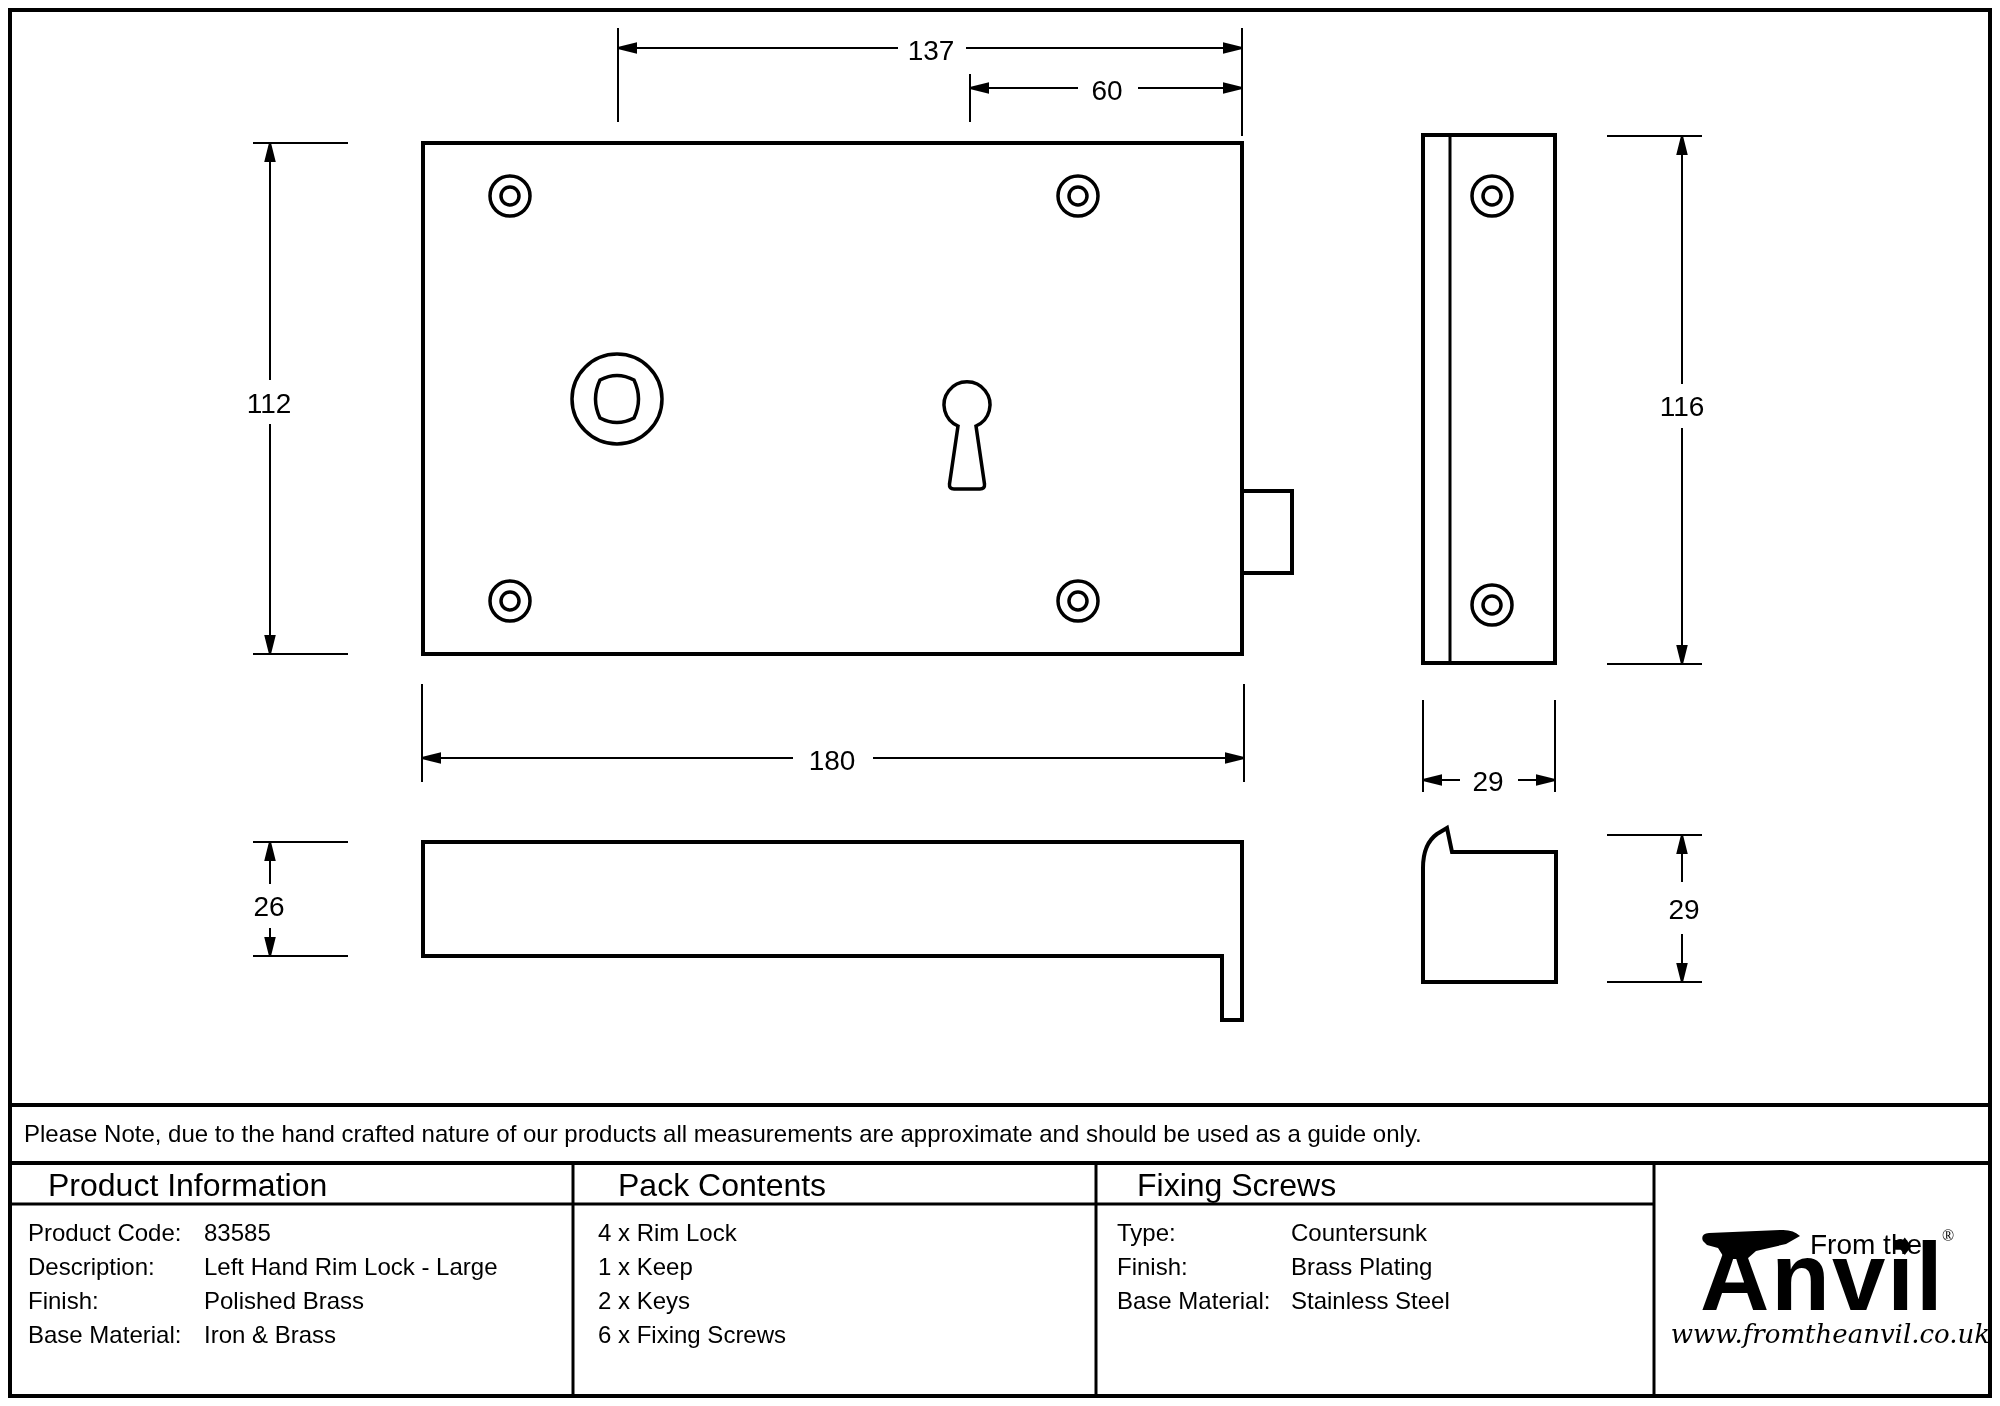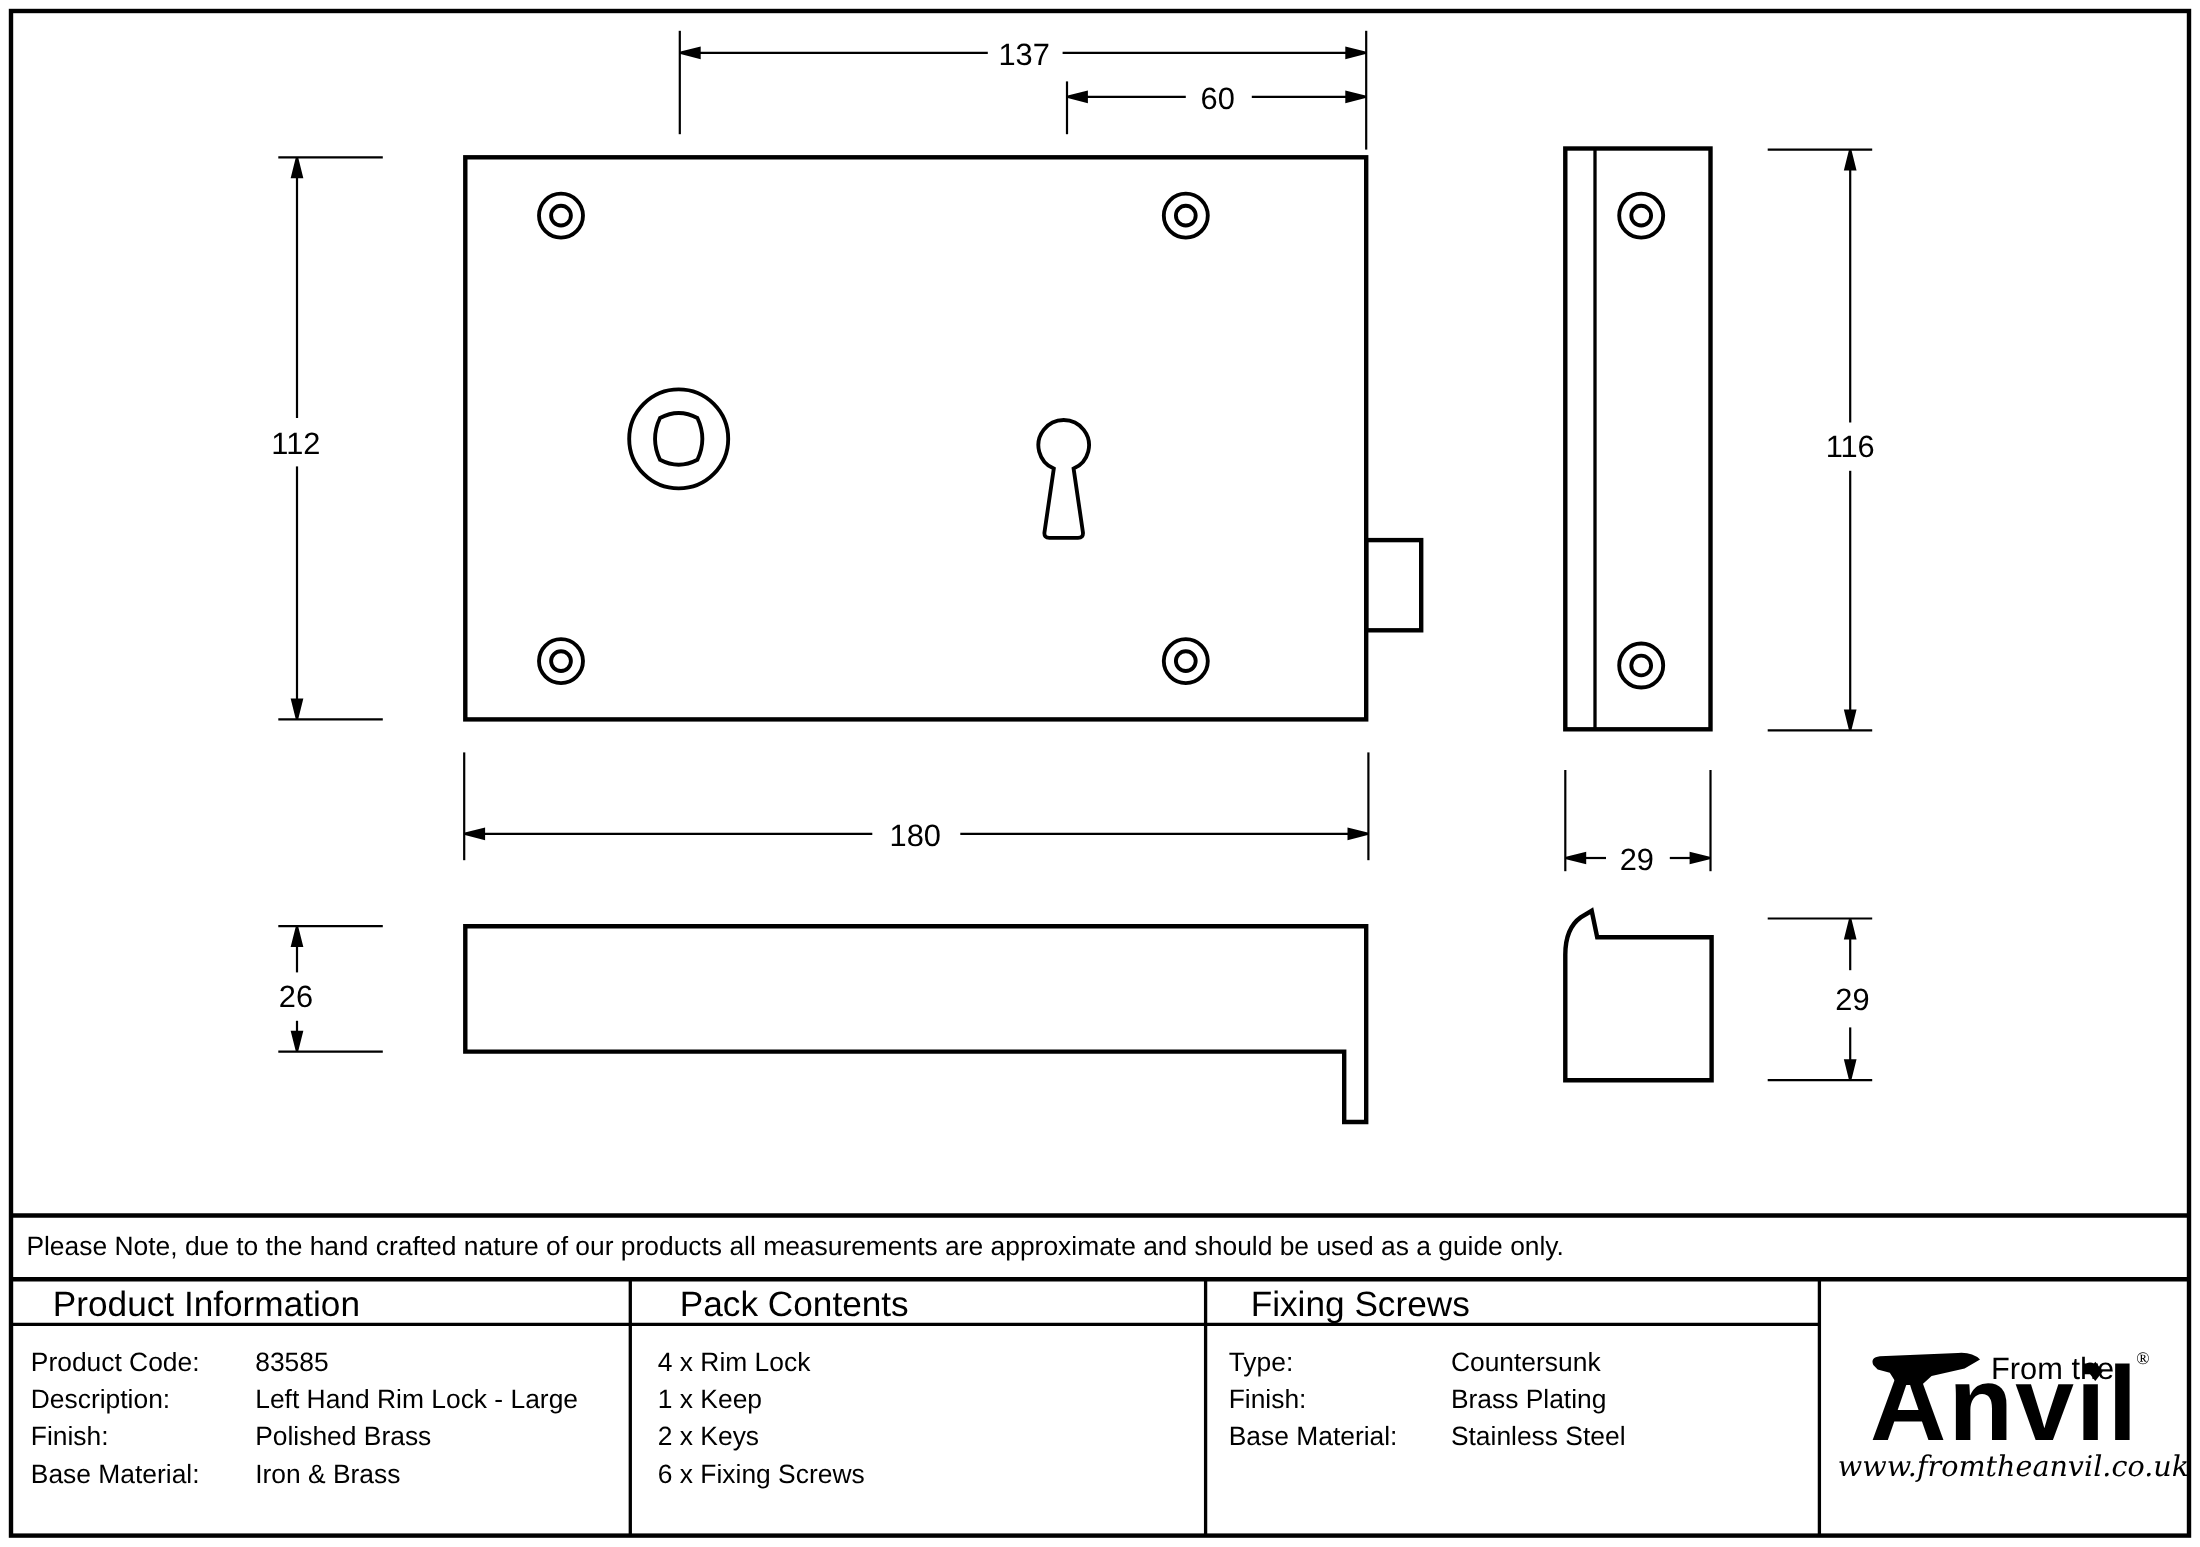--- a/index.html
+++ b/index.html
@@ -6,21 +6,21 @@
   body{
     width:2000px;height:1406px;background:#ffffff;color:#000;
     font-family:"Liberation Sans",sans-serif;position:relative;overflow:hidden;
   }
   .abs{position:absolute;}
   svg.art{position:absolute;left:0;top:0;}
   .dimlabel{font-family:"Liberation Sans",sans-serif;font-size:28px;fill:#000;}
   .note{left:24px;top:1107px;width:1940px;height:54px;line-height:54px;font-size:24px;}
   .thead{top:1167px;height:36px;line-height:36px;font-size:32px;margin-left:20px;}
   .tcol{top:1219px;font-size:24px;}
-  .trow{height:34px;display:flex;align-items:flex-end;gap:28px;}
+  .trow{height:34px;display:flex;align-items:flex-start;}
   .tlabel1{width:176px;flex:none;}
   .tlabel3{width:174px;flex:none;}
   .logo-big{left:1700px;top:1229px;font-family:Liberation Sans, sans-serif;font-size:96px;letter-spacing:2px;font-weight:bold;line-height:1;}
   .logo-from{left:1810px;top:1231px;font-family:Liberation Sans, sans-serif;font-size:28px;line-height:1;}
   .logo-diamond{left:1894px;top:1235px;font-size:24px;font-family:"DejaVu Sans",sans-serif;line-height:1;}
   .logo-reg{left:1942px;top:1228px;font-size:16px;font-family:"Liberation Serif",serif;line-height:1;}
   .logo-url{left:1660px;top:1320px;width:330px;text-align:right;font-family:"DejaVu Serif",serif;font-style:italic;font-size:26px;line-height:1.1;}
 </style>
 </head>
 <body>

